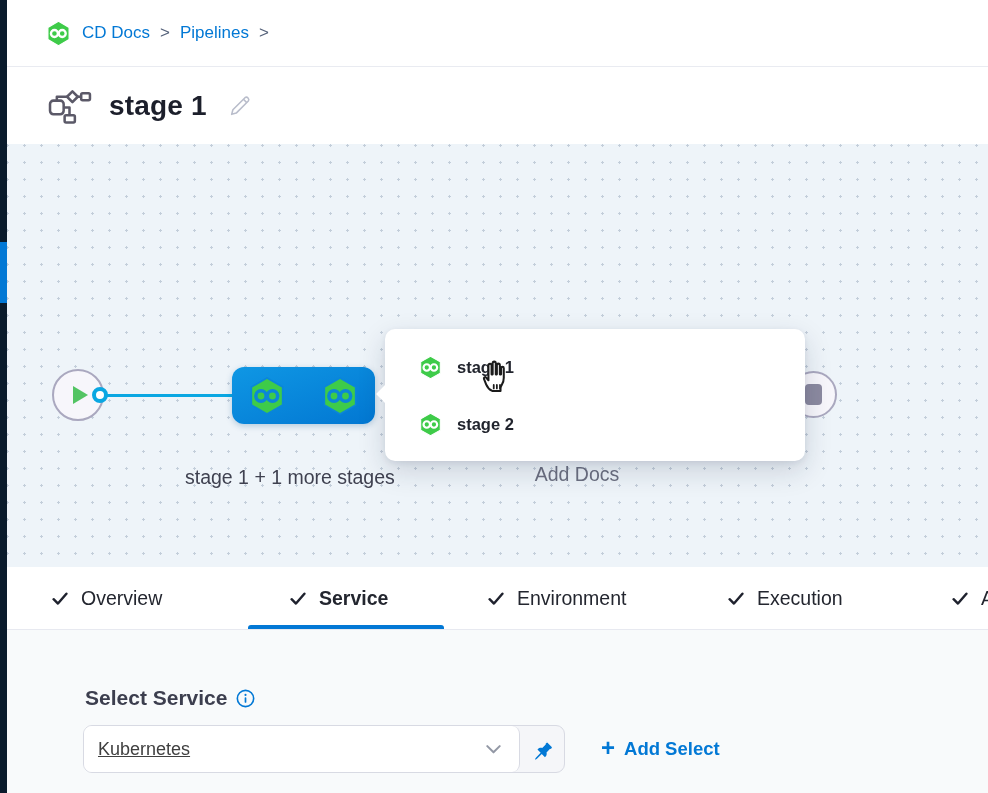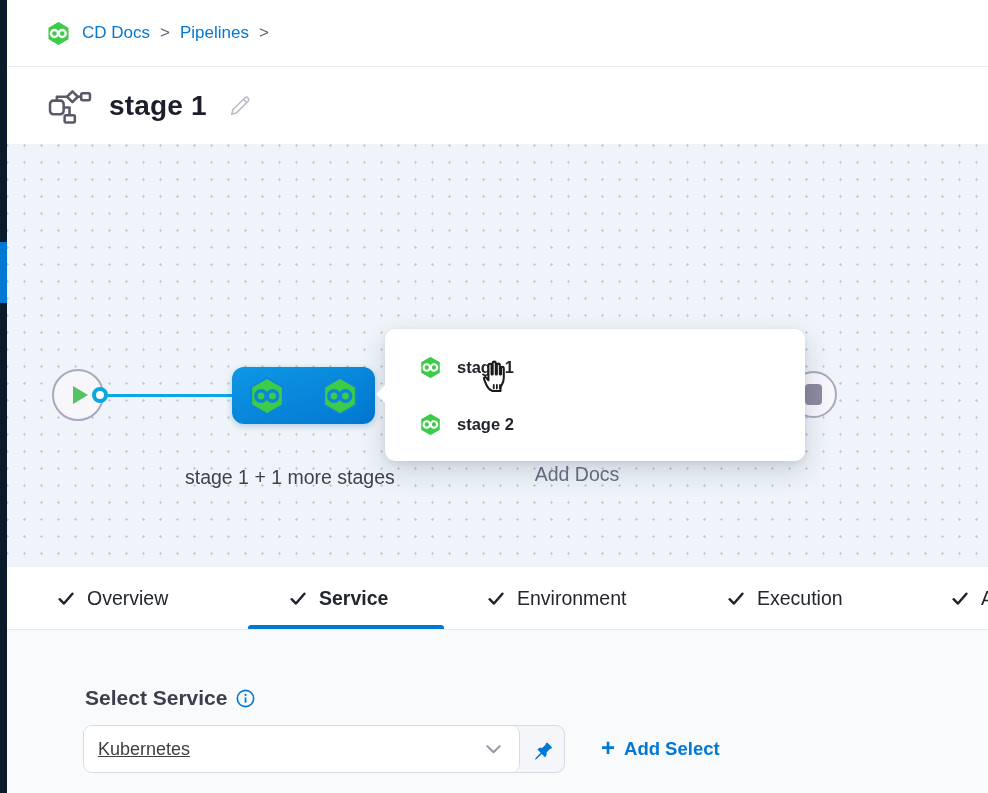--- a/index.html
+++ b/index.html
@@ -81,21 +81,21 @@
   .popup-item.row0{top:12px;}
   .popup-item.row1{top:69px;}
   .popup-item-label{font-size:16.5px;font-weight:700;color:#22252e;}
   .cursor-hand{position:absolute;left:471px;top:213px;z-index:9;pointer-events:none;}
 
   
   .tabs{position:relative;height:63px;background:#fff;border-bottom:1px solid #e7e9f0;box-sizing:border-box;flex:0 0 auto;overflow:hidden;}
   .tab{position:absolute;top:50%;transform:translateY(-50%);display:flex;align-items:center;gap:13px;cursor:pointer;white-space:nowrap;}
   .tab-label{font-size:19.5px;color:#23262f;}
   .tab.active .tab-label{font-weight:700;}
-  .tab-overview{left:51px;align-items:center;}
+  .tab-overview{left:45px;align-items:center;}
   .tab-service{left:283px;text-align:right;}
   .tab-environment{left:481px;}
   .tab-execution{left:721px;}
   .tab-partial{left:945px;}
   .tab-underline{position:absolute;left:241px;bottom:0;width:196px;height:4px;background:#0278d5;border-radius:3px 3px 0 0;}
 
   
   .content{flex:1;background:#f8fafb;padding:56px 0 0 76px;box-sizing:border-box;}
   .field-label-row{display:flex;align-items:center;gap:9px;margin-left:2px;}
   .field-label{font-size:21px;font-weight:700;color:#3c3e4e;}

